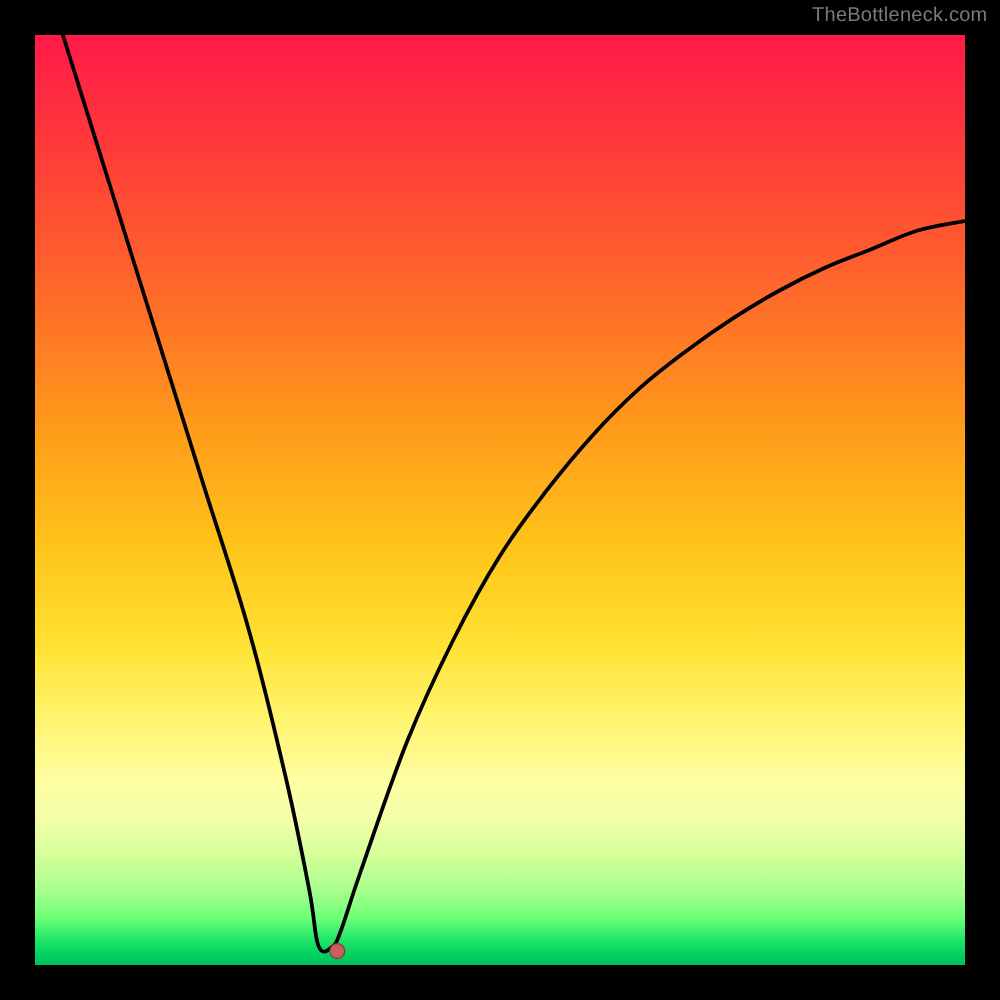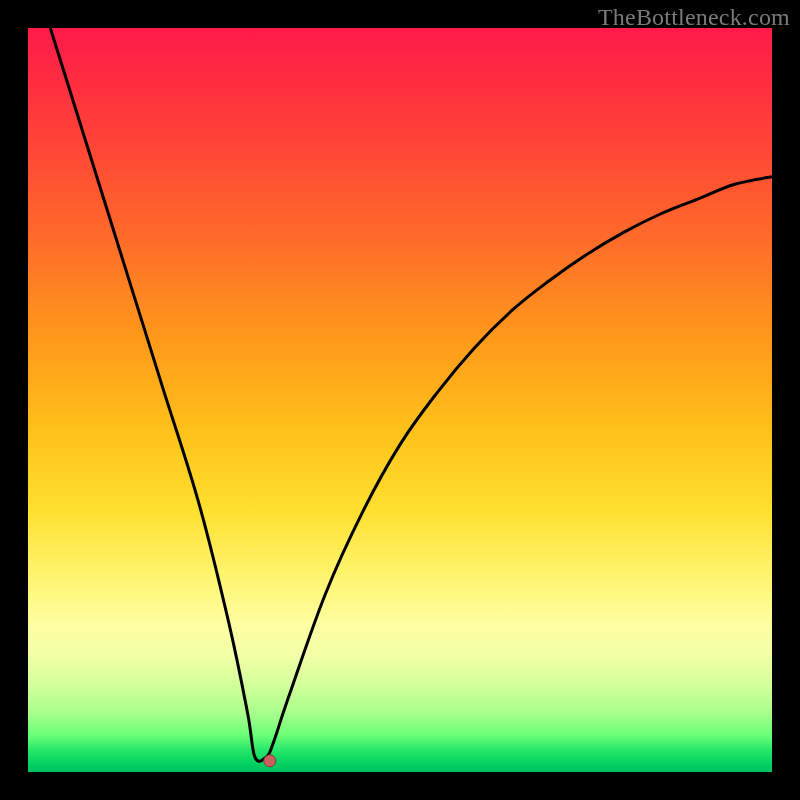--- a/index.html
+++ b/index.html
@@ -39,25 +39,24 @@
       #28e86a 97%,
       #00d060 99%,
       #00c060 100%
     );
   }
   .watermark {
     position: absolute;
     top: 4px;
     right: 10px;
     color: #7a7a7a;
-    font-size: 24px;
+    font-size: 16px;
     font-weight: 500;
     letter-spacing: 0.2px;
     user-select: none;
-    font-family: Liberation Serif, serif;
   }
   svg.curve {
     position: absolute;
     left: 0;
     top: 0;
     width: 744px;
     height: 744px;
     overflow: visible;
   }
 </style>

